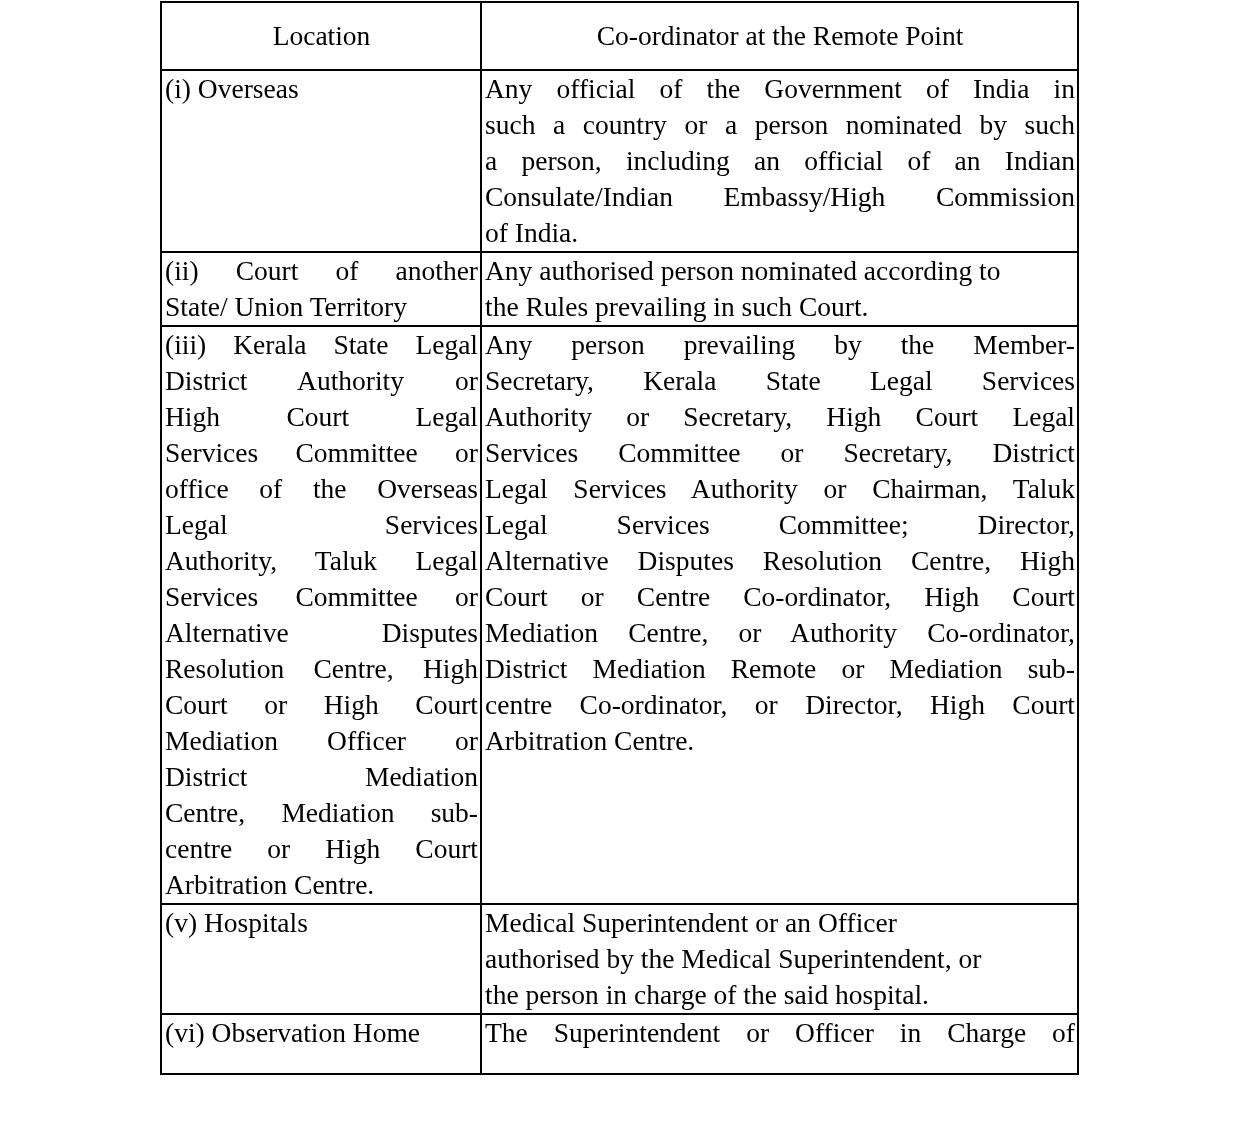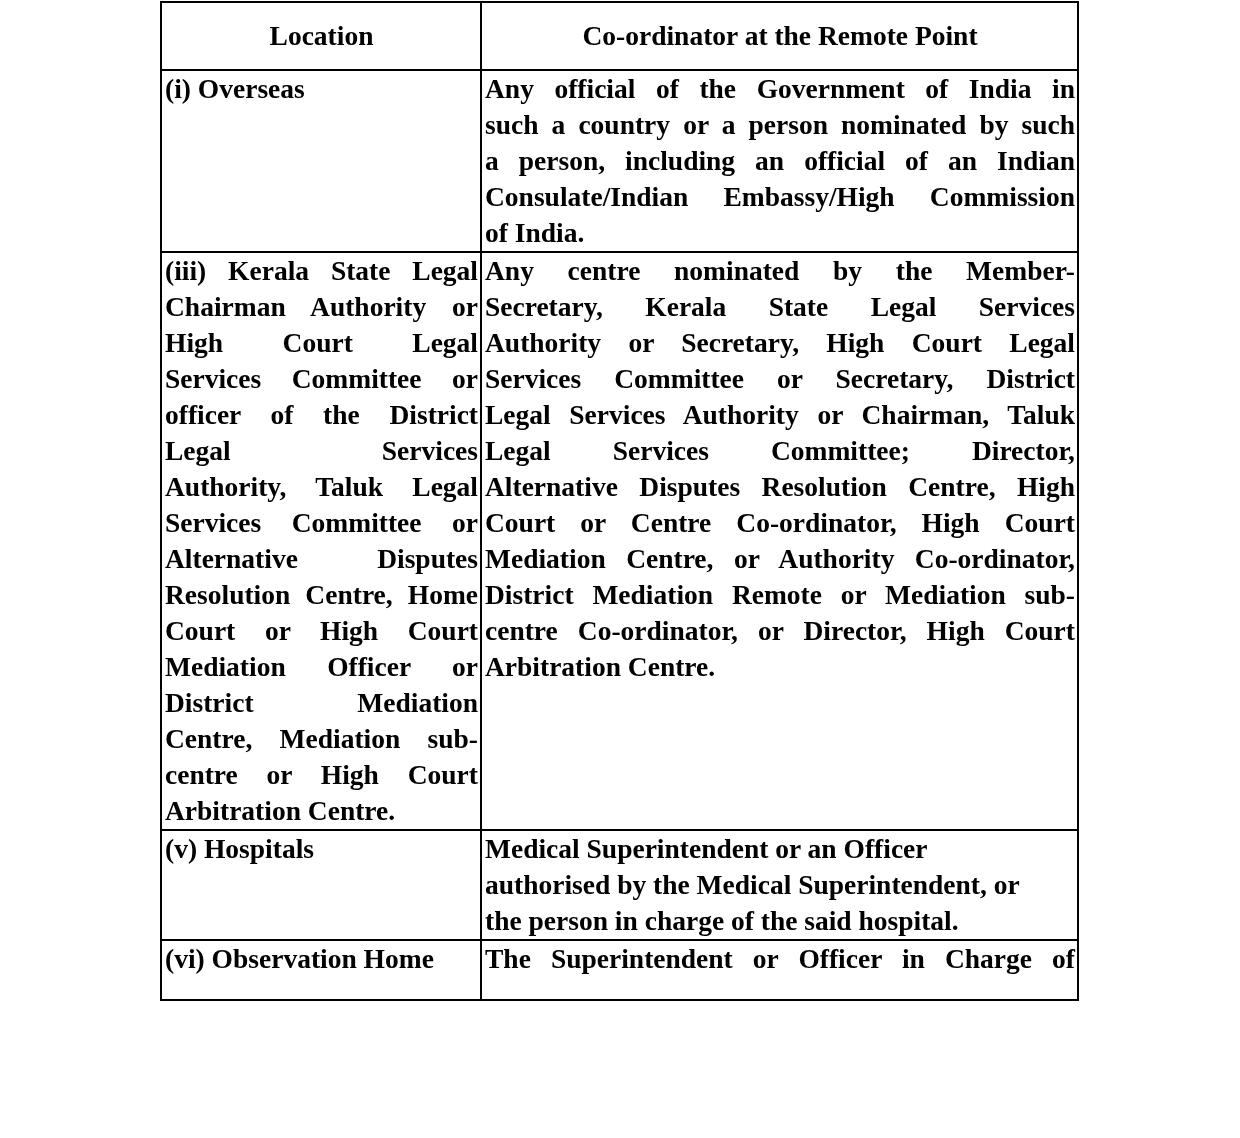--- a/index.html
+++ b/index.html
@@ -1,19 +1,19 @@
 <!DOCTYPE html>
 <html><head>
 <meta charset="utf-8">
 <style>
   html, body { margin:0; padding:0; background:#ffffff; }
   body { width:1240px; height:1138px; overflow:hidden; position:relative;
          font-family:"Liberation Serif","DejaVu Serif",serif; color:#000; }
   .tbl { position:absolute; left:160px; top:1px; width:919px; border-collapse:collapse; table-layout:fixed; }
-  .tbl td, .tbl th { border:2px solid #000; vertical-align:top; padding:0 2px 0 3px; font-size:27.5px; line-height:36px; font-weight:bold; }
+  .tbl td, .tbl th { border:2px solid #000; vertical-align:top; padding:0 2px 0 3px; font-size:27.5px; line-height:36px; font-weight:normal; }
   .tbl th { text-align:center; vertical-align:middle; height:66px; }
   .col1 { width:320px; }
   .ln { display:block; text-align:justify; text-align-last:justify; white-space:nowrap; overflow:visible; height:36px; }
   .ln.last { text-align-last:left; }
 </style>
 </head>
 <body>
 
 <table class="tbl">
   <colgroup>
@@ -32,41 +32,51 @@
           <span class="ln last">(i) Overseas</span>
         </td>
         <td>
           <span class="ln">Any official of the Government of India in</span>
           <span class="ln">such a country or a person nominated by such</span>
           <span class="ln">a person, including an official of an Indian</span>
           <span class="ln">Consulate/Indian Embassy/High Commission</span>
           <span class="ln last">of India.</span>
         </td>
       </tr>
+      <tr style="height: 74px;">
+        <td>
+          <span class="ln">(ii) Court of another</span>
+          <span class="ln last">State/ Union Territory</span>
+        </td>
+        <td>
+          <span class="ln last">Any authorised person nominated according to</span>
+          <span class="ln last">the Rules prevailing in such Court.</span>
+        </td>
+      </tr>
       <tr style="height: 577px;">
         <td>
           <span class="ln">(iii) Kerala State Legal</span>
-          <span class="ln">Chairman Authority or</span>
+          <span class="ln">District Authority or</span>
           <span class="ln">High Court Legal</span>
           <span class="ln">Services Committee or</span>
-          <span class="ln">officer of the District</span>
+          <span class="ln">office of the Overseas</span>
           <span class="ln">Legal Services</span>
           <span class="ln">Authority, Taluk Legal</span>
           <span class="ln">Services Committee or</span>
           <span class="ln">Alternative Disputes</span>
-          <span class="ln">Resolution Centre, Home</span>
+          <span class="ln">Resolution Centre, High</span>
           <span class="ln">Court or High Court</span>
           <span class="ln">Mediation Officer or</span>
           <span class="ln">District Mediation</span>
           <span class="ln">Centre, Mediation sub-</span>
           <span class="ln">centre or High Court</span>
           <span class="ln last">Arbitration Centre.</span>
         </td>
         <td>
-          <span class="ln">Any centre nominated by the Member-</span>
+          <span class="ln">Any person prevailing by the Member-</span>
           <span class="ln">Secretary, Kerala State Legal Services</span>
           <span class="ln">Authority or Secretary, High Court Legal</span>
           <span class="ln">Services Committee or Secretary, District</span>
           <span class="ln">Legal Services Authority or Chairman, Taluk</span>
           <span class="ln">Legal Services Committee; Director,</span>
           <span class="ln">Alternative Disputes Resolution Centre, High</span>
           <span class="ln">Court or Centre Co-ordinator, High Court</span>
           <span class="ln">Mediation Centre, or Authority Co-ordinator,</span>
           <span class="ln">District Mediation Remote or Mediation sub-</span>
           <span class="ln">centre Co-ordinator, or Director, High Court</span>

